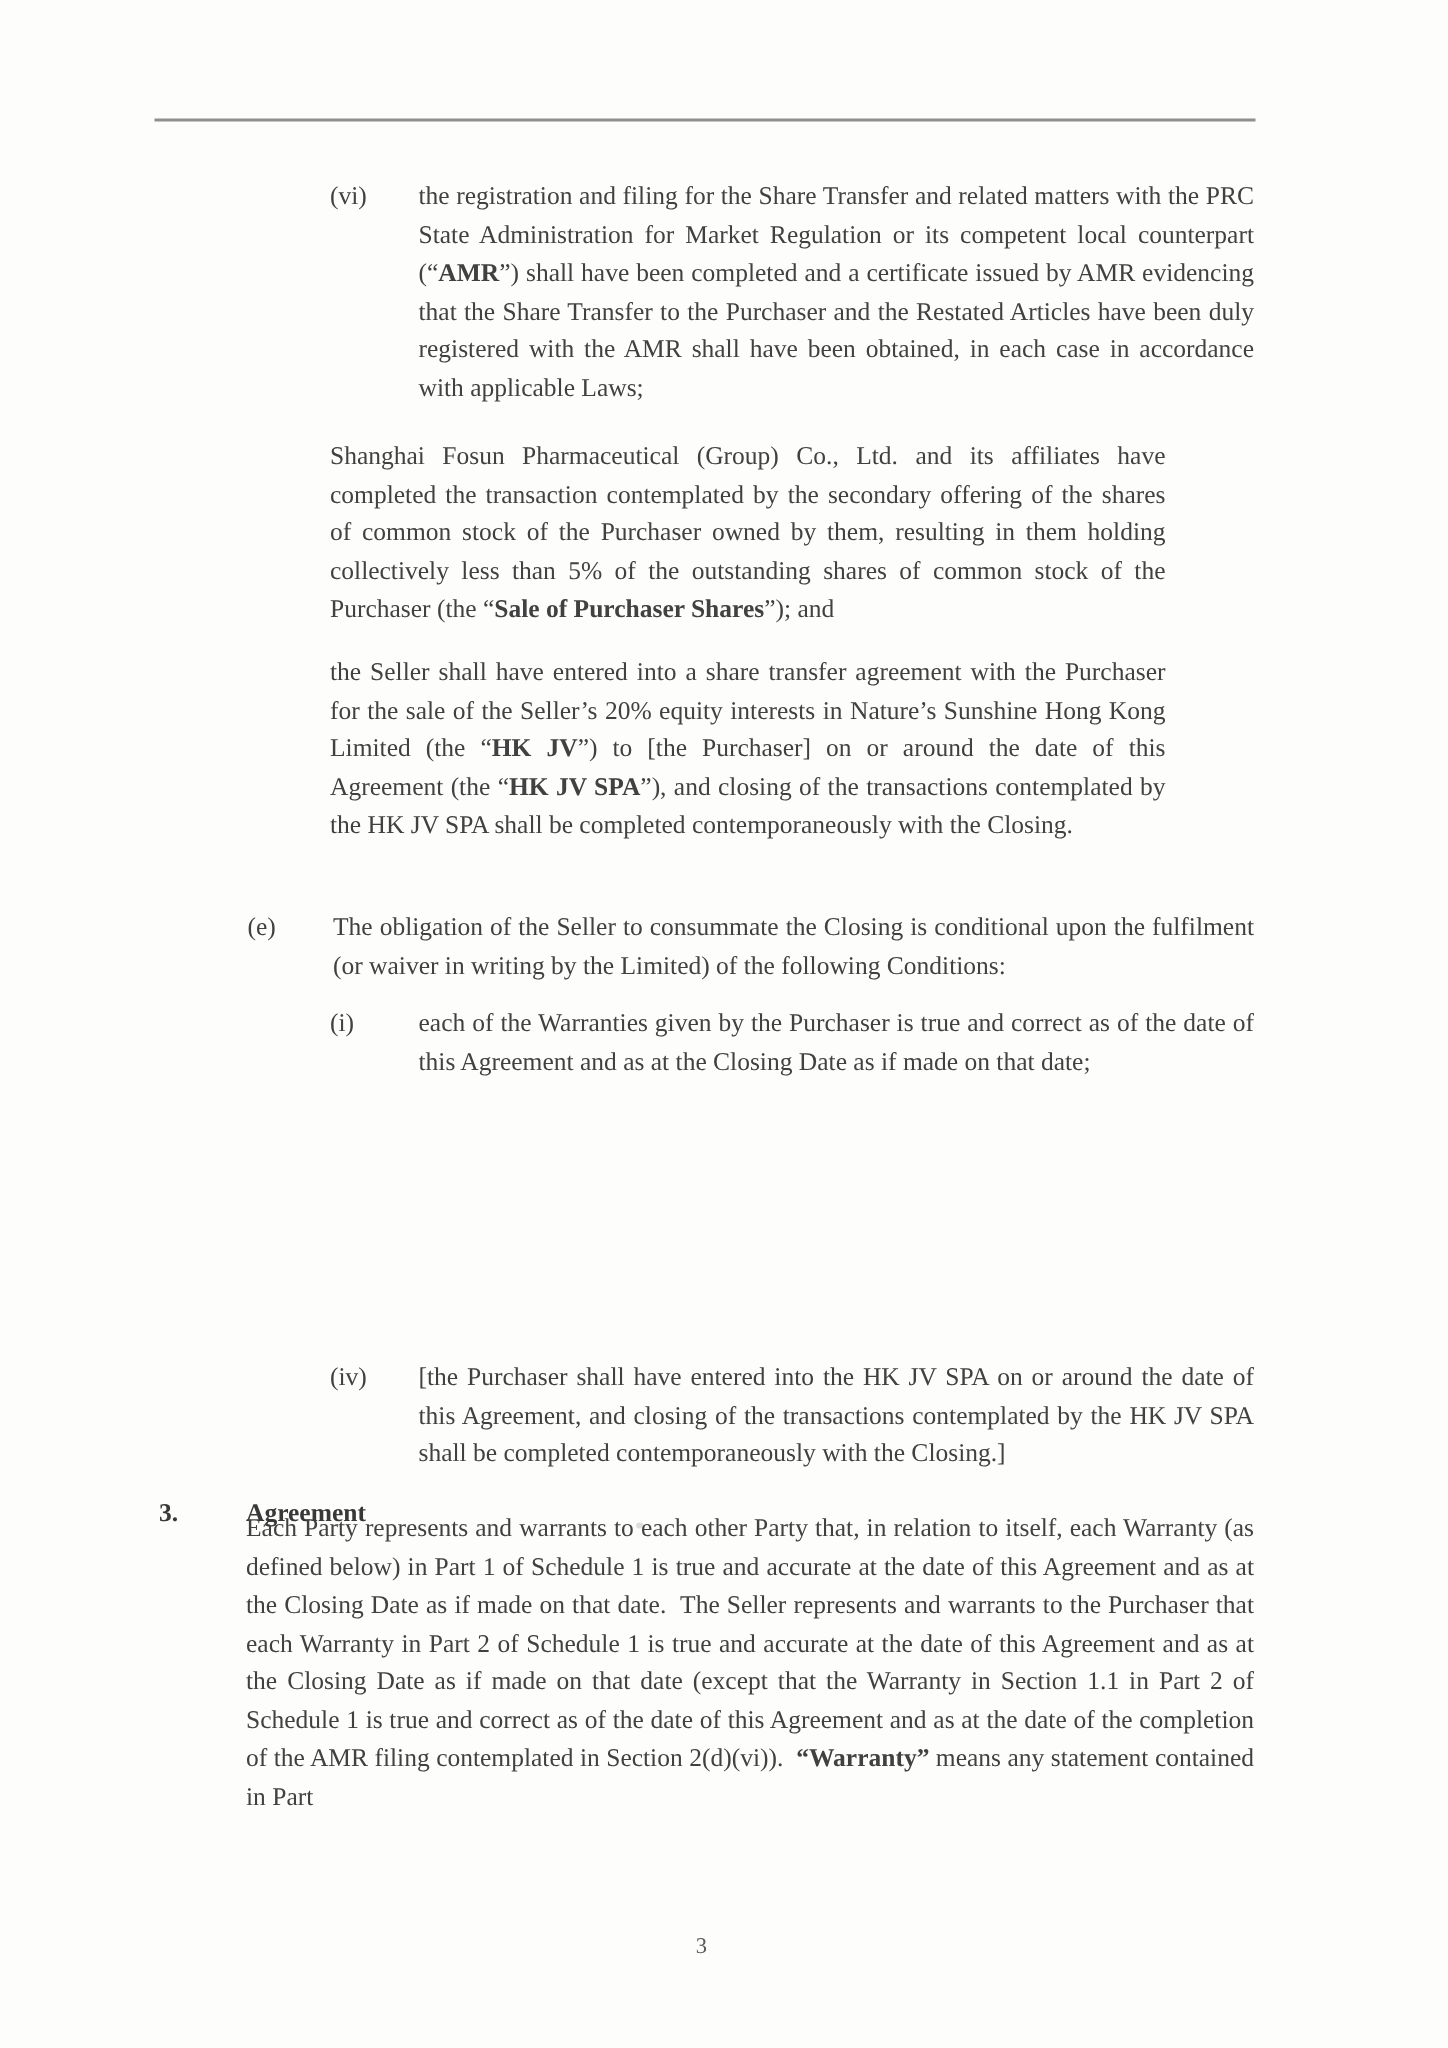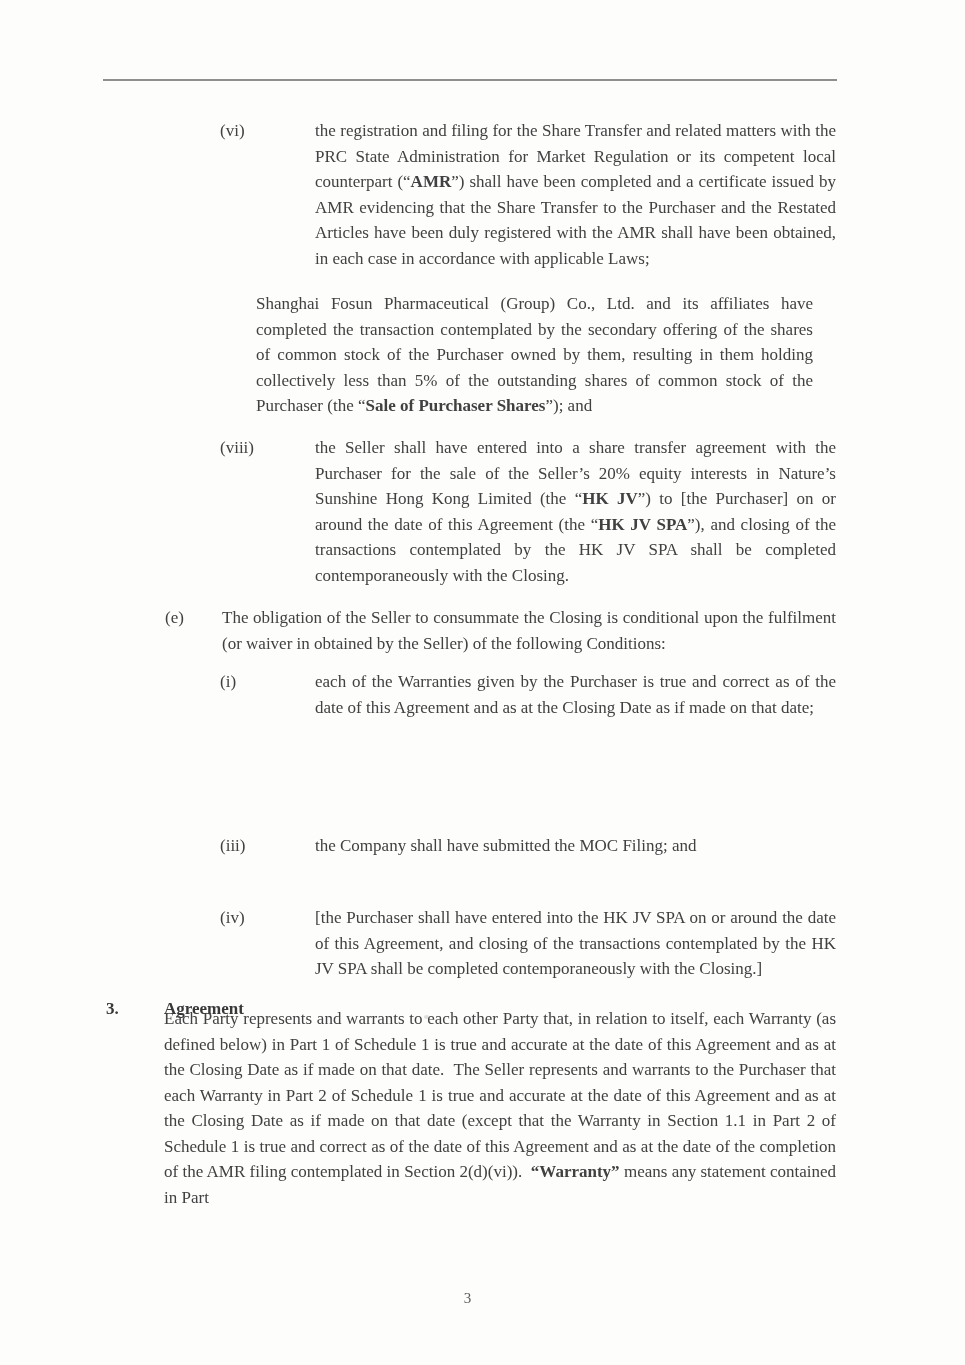--- a/index.html
+++ b/index.html
@@ -33,21 +33,21 @@
   }
   .clause .num {
     flex: 0 0 auto;
   }
   .clause .body {
     text-align: justify;
   }
   
   .lvl1 { left: 220px; width: 616px; }
   .lvl1 .num { width: 59px; }
-  .lvl1 .body { width: 557px; margin-left: 36px; }
+  .lvl1 .body { width: 557px; }
   
   .lvle { left: 165px; width: 671px; }
   .lvle .num { width: 57px; }
   .lvle .body { width: 614px; }
   .b { font-weight: bold; }
   .section-heading {
     position: absolute;
     left: 106px;
     top: 996px;
     display: flex;
@@ -92,39 +92,34 @@
   <div class="clause lvl1" style="top:118px">
     <span class="num">(vi)</span>
     <span class="body"><span>the registration and filing for the Share Transfer and related matters with the PRC State Administration for Market Regulation or its competent local counterpart (“</span><span class="b">AMR</span><span>”) shall have been completed and a certificate issued by AMR evidencing that the Share Transfer to the Purchaser and the Restated Articles have been duly registered with the AMR shall have been obtained, in each case in accordance with applicable Laws;</span></span>
   </div>
 
   <div class="clause lvl1" style="top:291px">
     <span class="body"><span>Shanghai Fosun Pharmaceutical (Group) Co., Ltd. and its affiliates have completed the transaction contemplated by the secondary offering of the shares of common stock of the Purchaser owned by them, resulting in them holding collectively less than 5% of the outstanding shares of common stock of the Purchaser (the “</span><span class="b">Sale of Purchaser Shares</span><span>”); and</span></span>
   </div>
 
   <div class="clause lvl1" style="top:435px">
-    <span class="num">(viii)</span>
     <span class="body"><span>the Seller shall have entered into a share transfer agreement with the Purchaser for the sale of the Seller’s 20% equity interests in Nature’s Sunshine Hong Kong Limited (the “</span><span class="b">HK JV</span><span>”) to [the Purchaser] on or around the date of this Agreement (the “</span><span class="b">HK JV SPA</span><span>”), and closing of the transactions contemplated by the HK JV SPA shall be completed contemporaneously with the Closing.</span></span>
   </div>
 
   <div class="clause lvle" style="top:605px">
     <span class="num">(e)</span>
-    <span class="body"><span>The obligation of the Seller to consummate the Closing is conditional upon the fulfilment (or waiver in obtained by the Seller) of the following Conditions:</span></span>
+    <span class="body"><span>The obligation of the Seller to consummate the Closing is conditional upon the fulfilment (or waiver in writing by the Limited) of the following Conditions:</span></span>
   </div>
 
   <div class="clause lvl1" style="top:669px">
     <span class="num">(i)</span>
     <span class="body"><span>each of the Warranties given by the Purchaser is true and correct as of the date of this Agreement and as at the Closing Date as if made on that date;</span></span>
   </div>
 
 
-  <div class="clause lvl1" style="top:833px">
-    <span class="num">(iii)</span>
-    <span class="body"><span>the Company shall have submitted the MOC Filing; and</span></span>
-  </div>
 
   <div class="clause lvl1" style="top:905px">
     <span class="num">(iv)</span>
     <span class="body"><span>[the Purchaser shall have entered into the HK JV SPA on or around the date of this Agreement, and closing of the transactions contemplated by the HK JV SPA shall be completed contemporaneously with the Closing.]</span></span>
   </div>
 
   <div class="smudge"></div>
 
   <div class="section-heading">
     <span class="num">3.</span>

